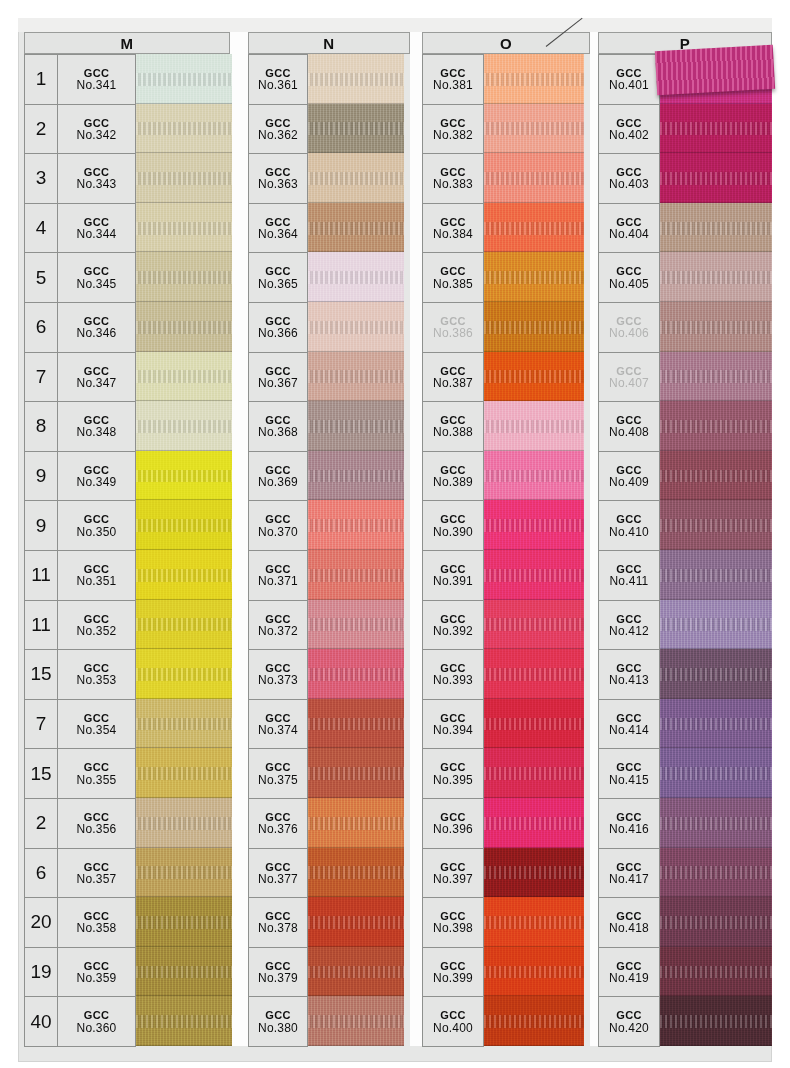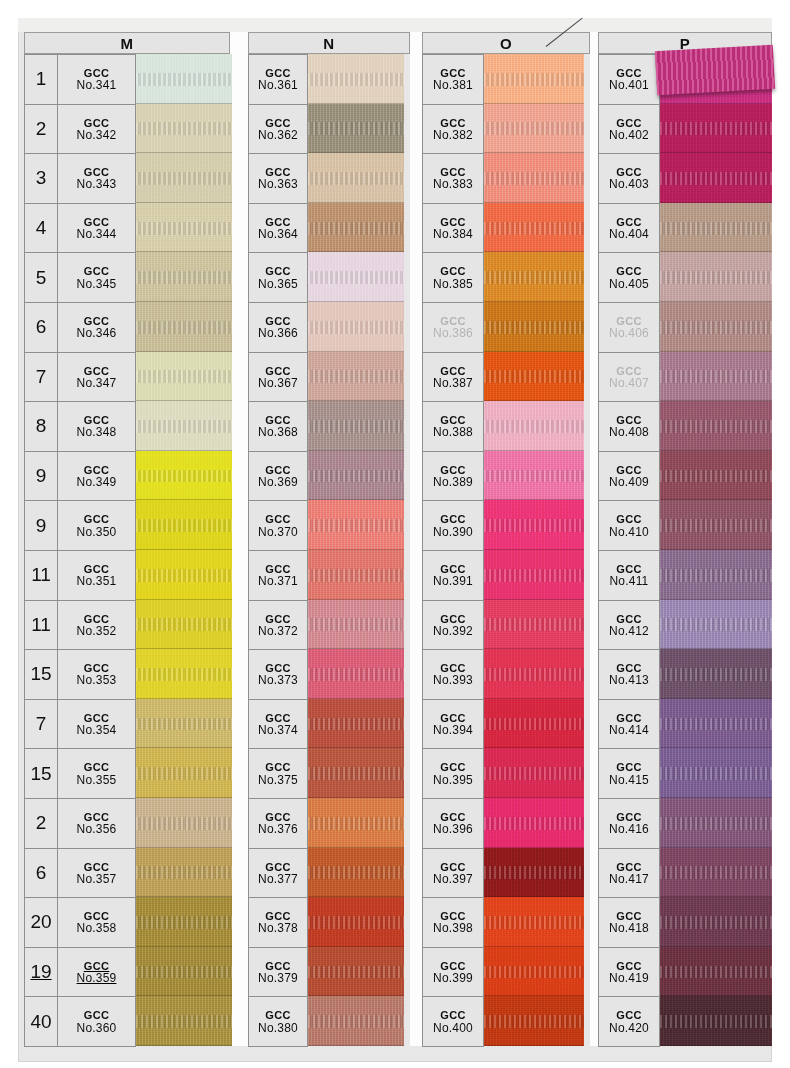--- a/index.html
+++ b/index.html
@@ -393,21 +393,21 @@
                   <div class="no">No.357</div>
                 </div>
               </div>
               <div class="lab-row" style="height: 49.6px;">
                 <div class="cell-num">20</div>
                 <div class="cell-code">
                   <div class="gcc">GCC</div>
                   <div class="no">No.358</div>
                 </div>
               </div>
-              <div class="lab-row" style="height: 49.6px; text-decoration: underline;">
+              <div class="lab-row" style="height: 49.6px;">
                 <div class="cell-num">19</div>
                 <div class="cell-code">
                   <div class="gcc">GCC</div>
                   <div class="no">No.359</div>
                 </div>
               </div>
               <div class="lab-row" style="height: 49.6px;">
                 <div class="cell-num">40</div>
                 <div class="cell-code">
                   <div class="gcc">GCC</div>

